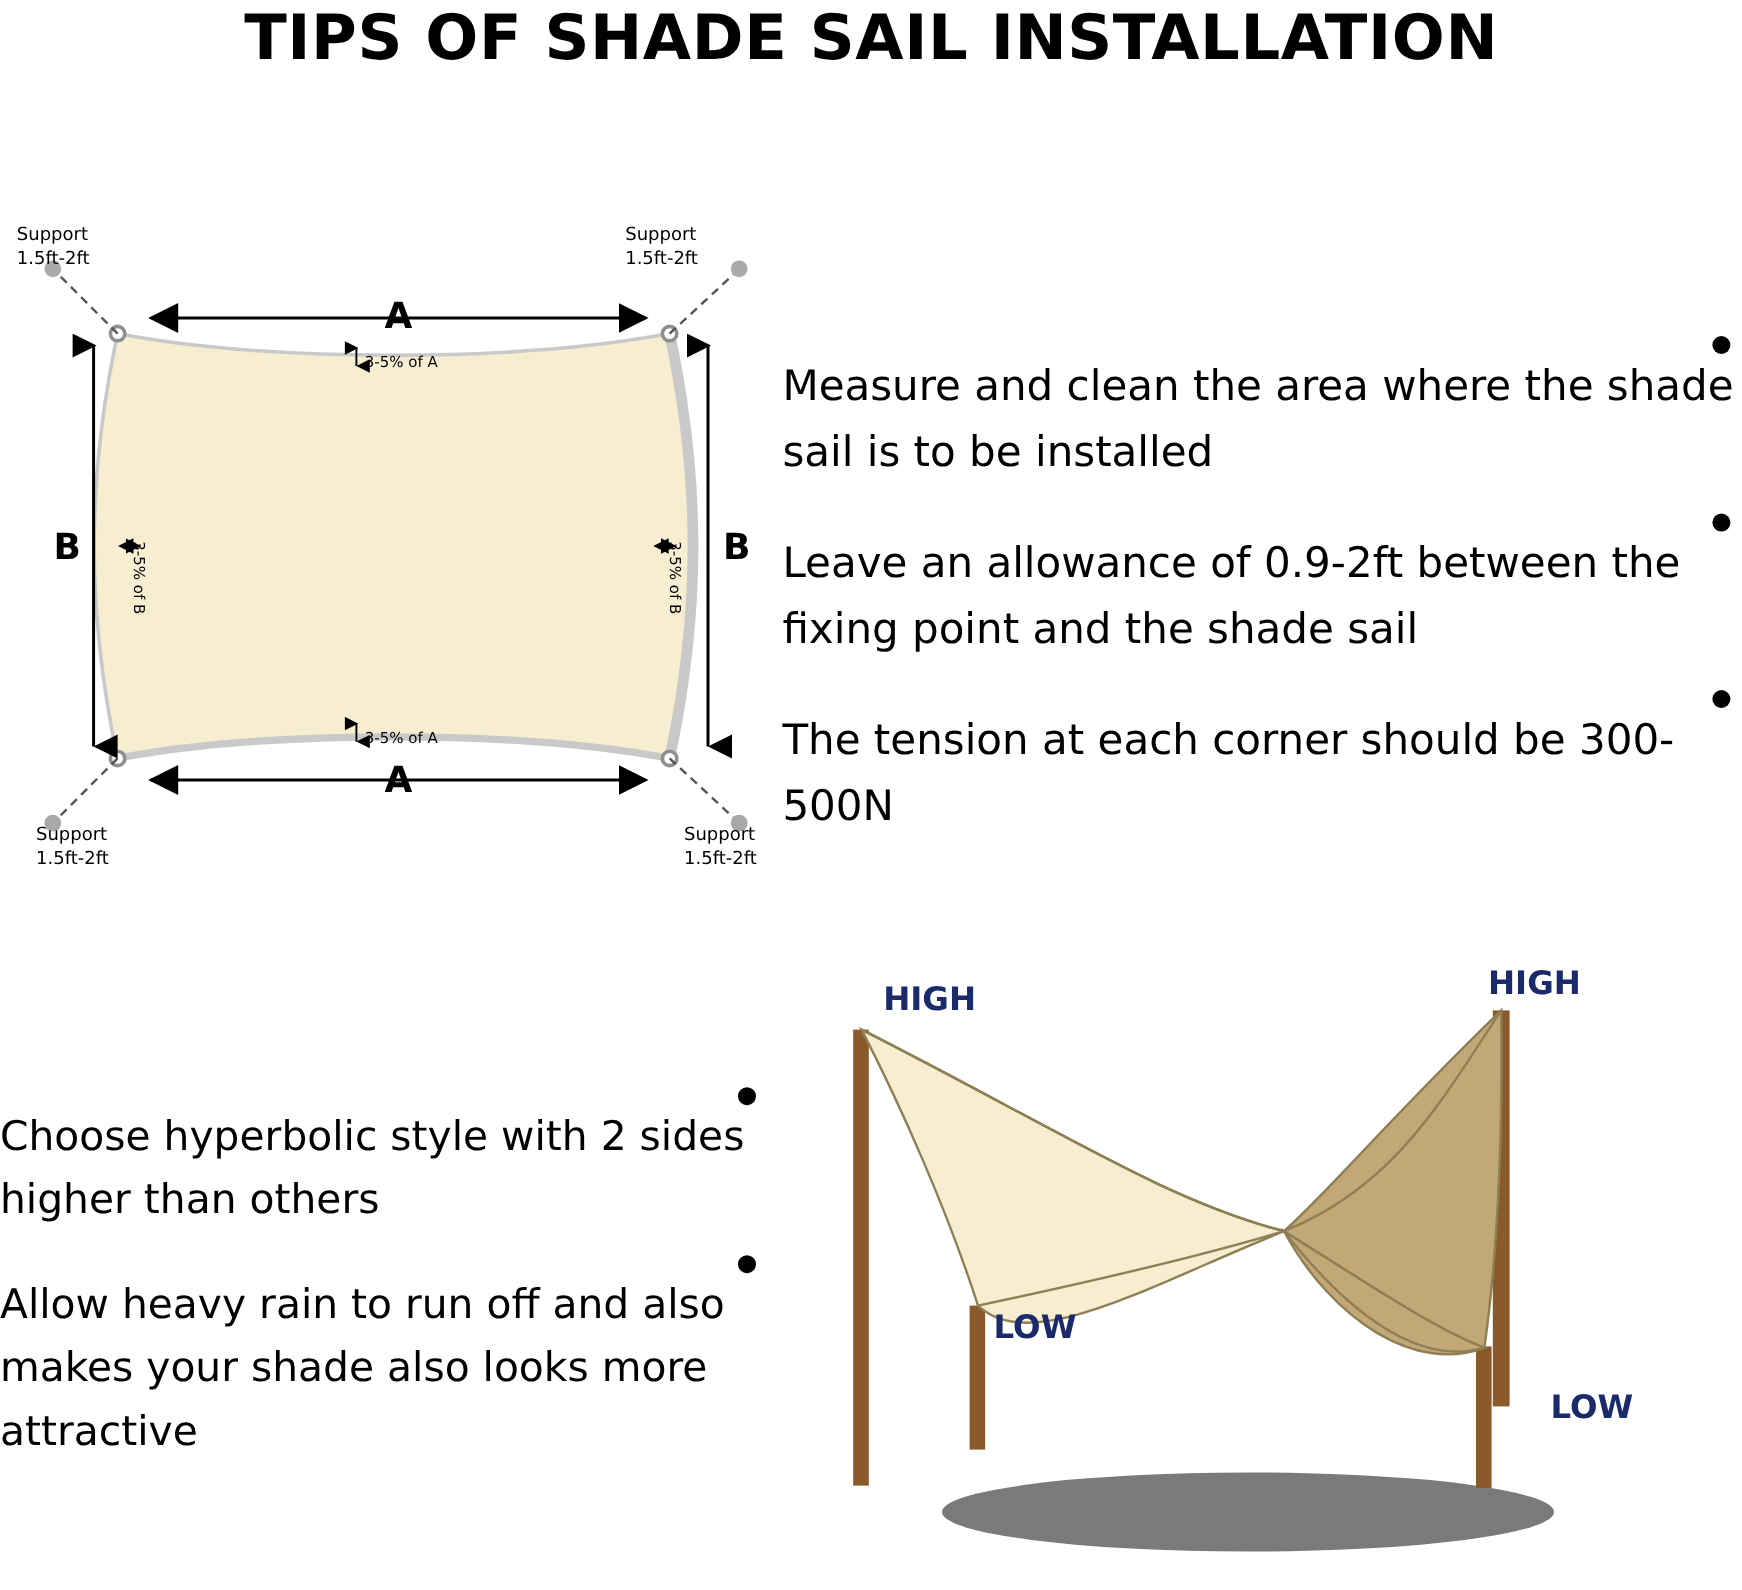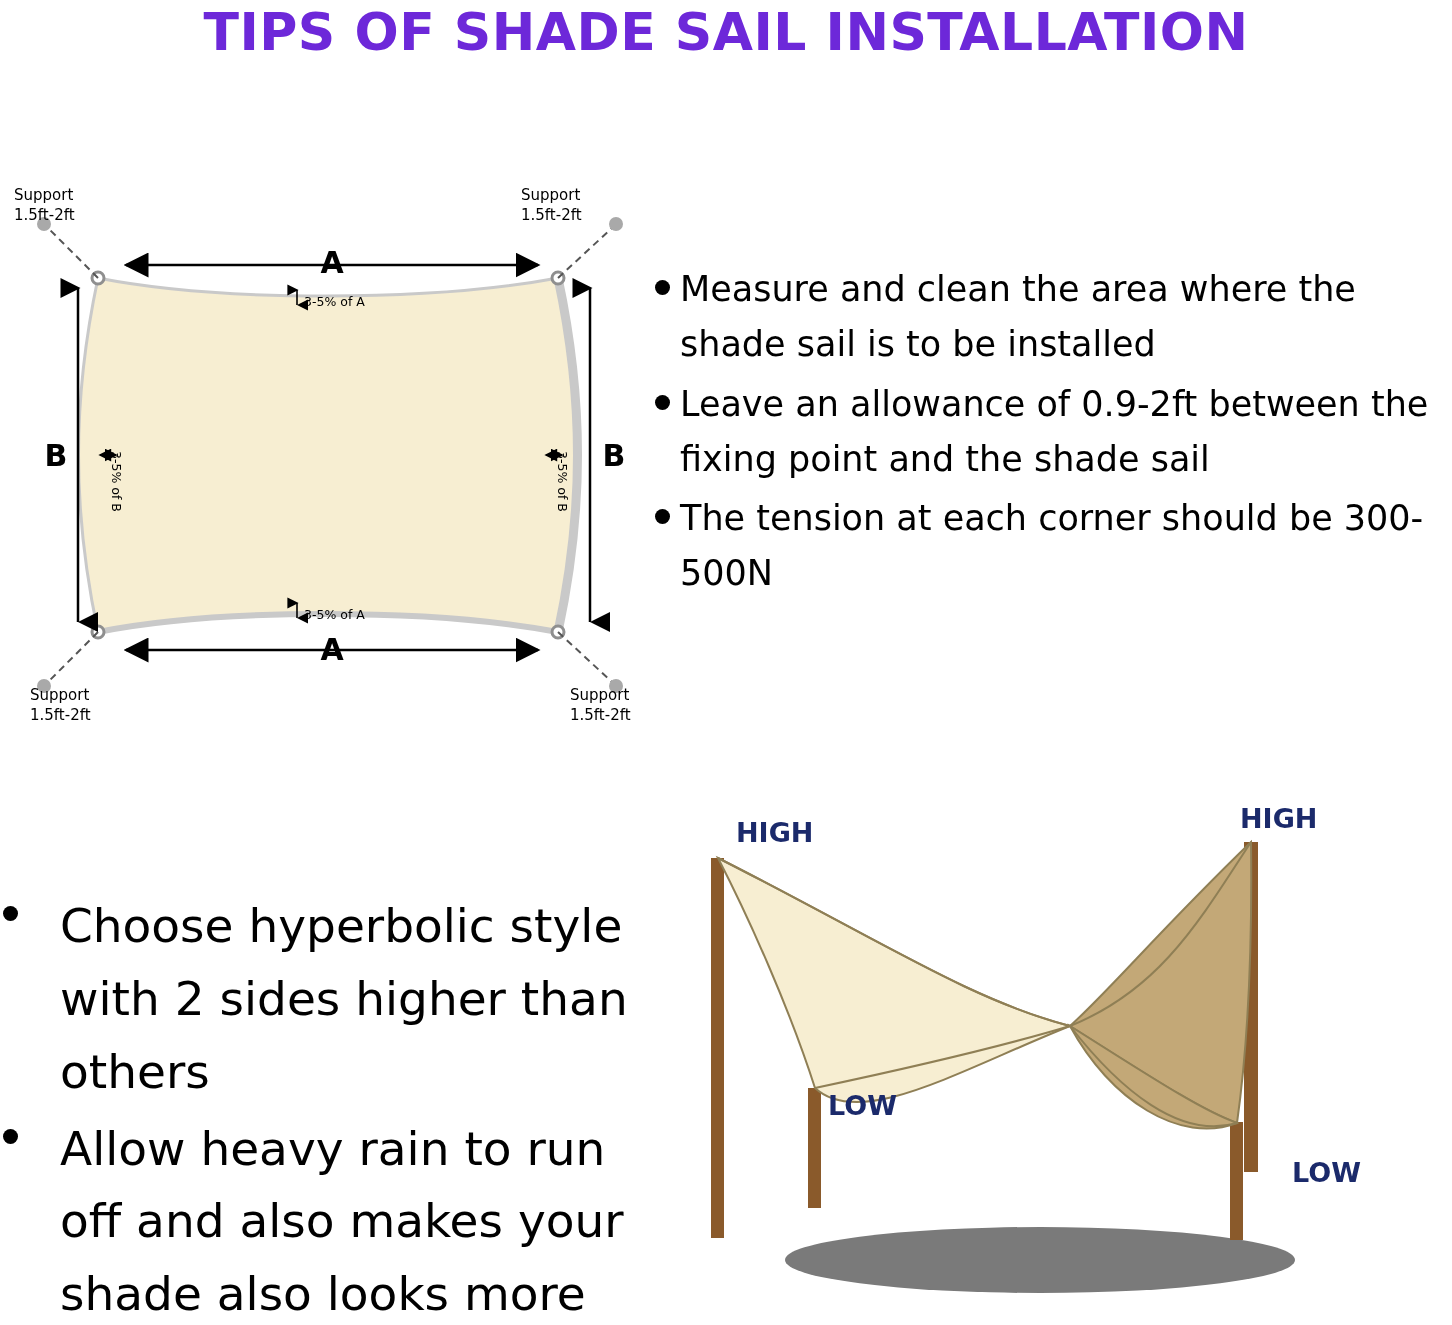--- a/index.html
+++ b/index.html
@@ -20,21 +20,21 @@
   .page-title {
     position: absolute;
     top: 2px;
     left: 0;
     width: 1452px;
     text-align: center;
     font-family: "DejaVu Sans", sans-serif;
     font-weight: bold;
     font-size: 52px;
     letter-spacing: 0.5px;
-    color: #6d28d9;
+    color: #000000;
     white-space: nowrap;
   }
 
   
   .diagram-top {
     position: absolute;
     left: 0px;
     top: 160px;
     width: 660px;
     height: 580px;
@@ -49,22 +49,23 @@
     width: 800px;
   }
   .bullets-bottom {
     position: absolute;
     left: 0px;
     top: 890px;
     width: 640px;
   }
   .bullet-row {
     display: flex;
-    align-items: flex-start;
+    align-items: flex-end;
     margin-bottom: 4px;
+    flex-direction: column;
   }
   .bullet-dot {
     flex: 0 0 auto;
     width: 20px;
     margin-top: 18px;
     margin-right: 8px;
     display: flex;
     justify-content: center;
   }
   .bullet-dot i {
@@ -74,23 +75,22 @@
     background: #000;
     border-radius: 50%;
   }
   .bullet-text {
     font-family: "DejaVu Sans", sans-serif;
     font-size: 35px;
     line-height: 1.58;
     color: #000;
   }
   .bullets-bottom .bullet-text {
-    font-size: 47px;
+    font-size: 34px;
     line-height: 1.55;
-    margin-left: 32px;
   }
   .bullets-bottom .bullet-dot {
     margin-top: 16px;
   }
 
   
   .diagram-bottom {
     position: absolute;
     left: 640px;
     top: 770px;

